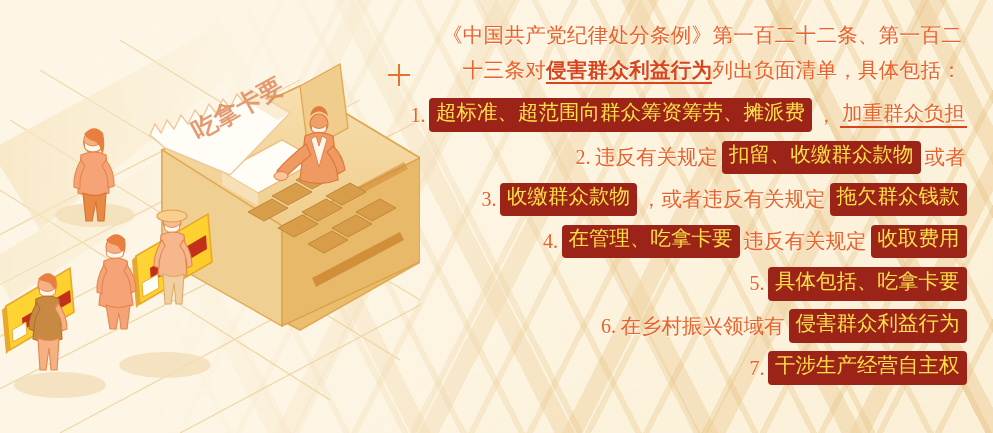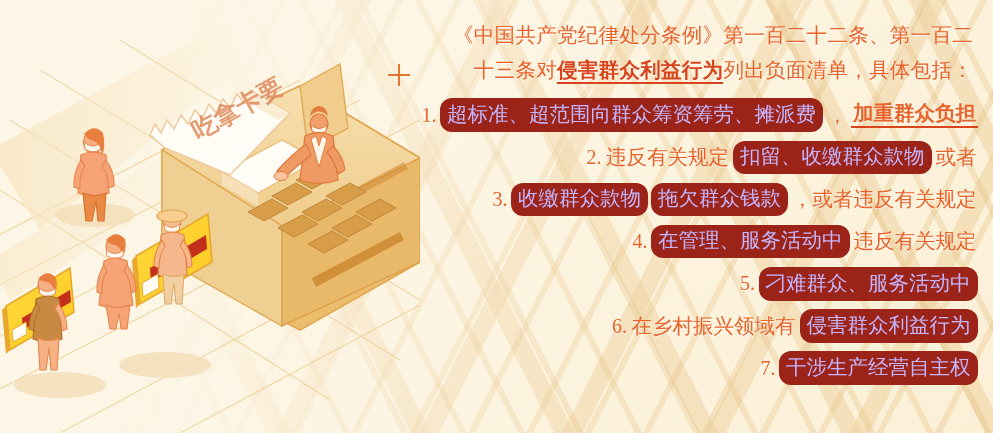--- a/index.html
+++ b/index.html
@@ -25,21 +25,21 @@
   }
   .lattice-fade{
     position:absolute;inset:0;
     background:linear-gradient(100deg,#fdf6e6 0%,rgba(253,246,230,.96) 22%,rgba(253,246,230,.55) 40%,rgba(253,246,230,.12) 62%,rgba(253,246,230,0) 100%);
     pointer-events:none;
   }
   
   .illus{position:absolute;left:0;top:0;width:420px;height:433px;}
   
   .textcol{
-    position:absolute;left:324px;top:18px;width:655px;height:400px;
+    position:absolute;left:313px;top:18px;width:655px;height:400px;
   }
   .intro{
     color:#e8622a;
     font-size:20.5px;
     line-height:35px;
     text-align:right;
     letter-spacing:.3px;
     margin:0 6px 6px 0;
     text-shadow:0 1px 0 rgba(255,255,255,.75);
   }
@@ -62,32 +62,32 @@
   }
   .seg{
     font-size:20.5px;line-height:1;
     white-space:nowrap;
   }
   .seg.plain{
     color:#e8622a;padding:0 2.5px;
     text-shadow:0 1px 0 rgba(255,255,255,.7);
   }
   .seg.badge{
-    color:#c4b5fd;background:#9c2318;
-    border-radius:12px;
+    color:#fde047;background:#9c2318;
+    border-radius:4px;
     padding:5.5px 7px 7.5px 7px;
     margin:0 1.5px;
+    font-family:Liberation Mono, monospace;
   }
   .seg.uline{
     color:#e8622a;
     border-bottom:2.4px solid #d8441c;
     padding:0 2px 2.5px 2px;
     margin:0 1px;
     text-shadow:0 1px 0 rgba(255,255,255,.7);
-    font-weight:bold;
   }
 </style>
 </head>
 <body>
 
 <div id="poster">
 
   <div class="lattice"></div>
   <div class="lattice-fade"></div>
 
@@ -259,33 +259,34 @@
       <li>
         <span class="num">2.</span>
         <span class="seg plain">违反有关规定</span>
         <span class="seg badge">扣留、收缴群众款物</span>
         <span class="seg plain">或者</span>
       </li>
 
       <li>
         <span class="num">3.</span>
         <span class="seg badge">收缴群众款物</span>
+        <span class="seg plain">，或者违反有关规定</span>
         <span class="seg badge">拖欠群众钱款</span>
-        <span class="seg plain">，或者违反有关规定</span>
       </li>
 
       <li>
         <span class="num">4.</span>
-        <span class="seg badge">在管理、服务活动中</span>
+        <span class="seg badge">在管理、吃拿卡要</span>
         <span class="seg plain">违反有关规定</span>
+        <span class="seg badge">收取费用</span>
       </li>
 
       <li>
         <span class="num">5.</span>
-        <span class="seg badge">刁难群众、服务活动中</span>
+        <span class="seg badge">具体包括、吃拿卡要</span>
       </li>
 
       <li>
         <span class="num">6.</span>
         <span class="seg plain">在乡村振兴领域有</span>
         <span class="seg badge">侵害群众利益行为</span>
       </li>
 
       <li>
         <span class="num">7.</span>

